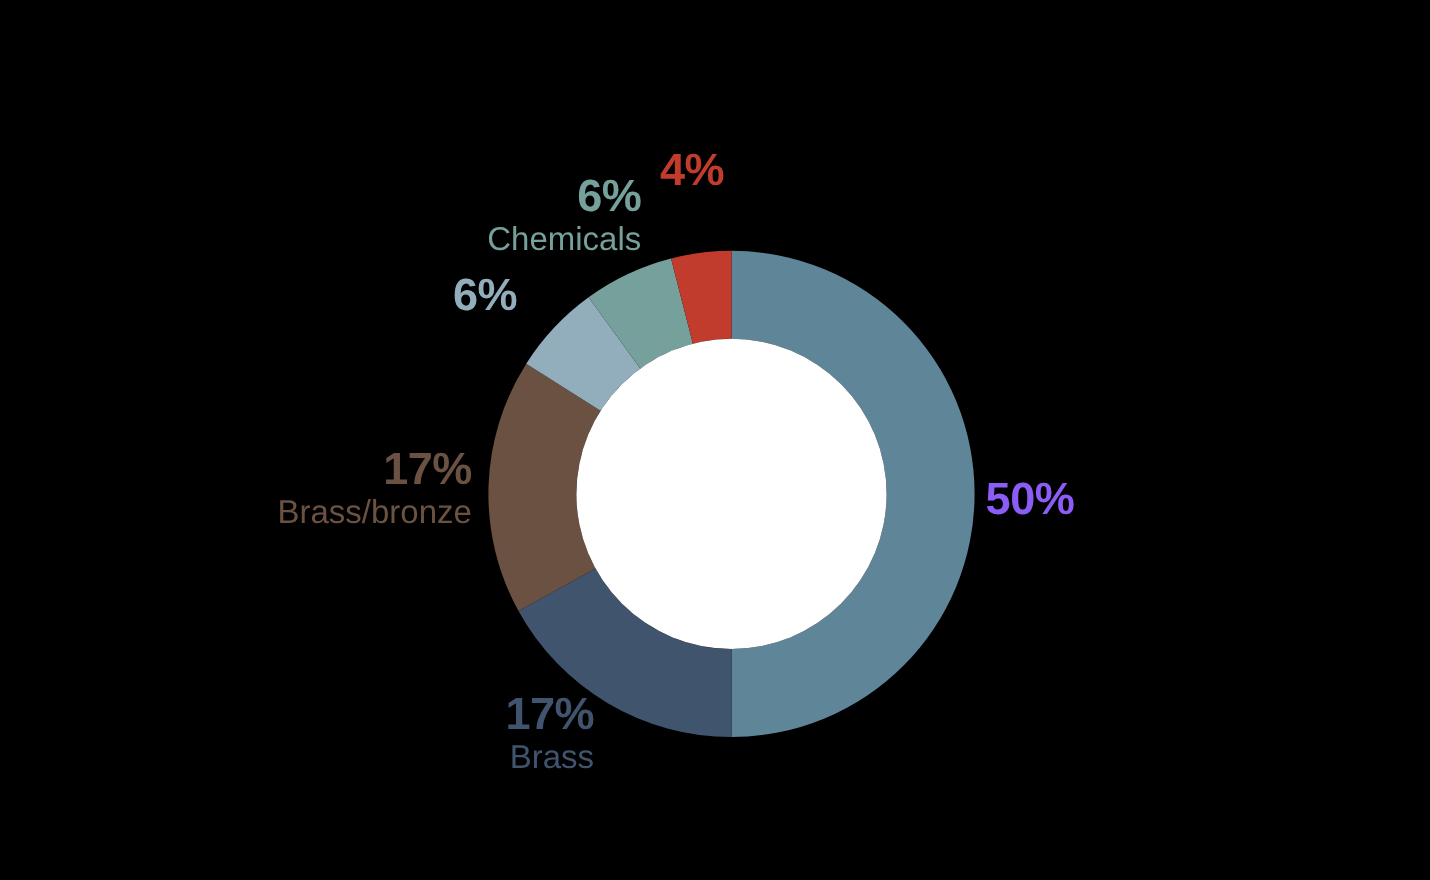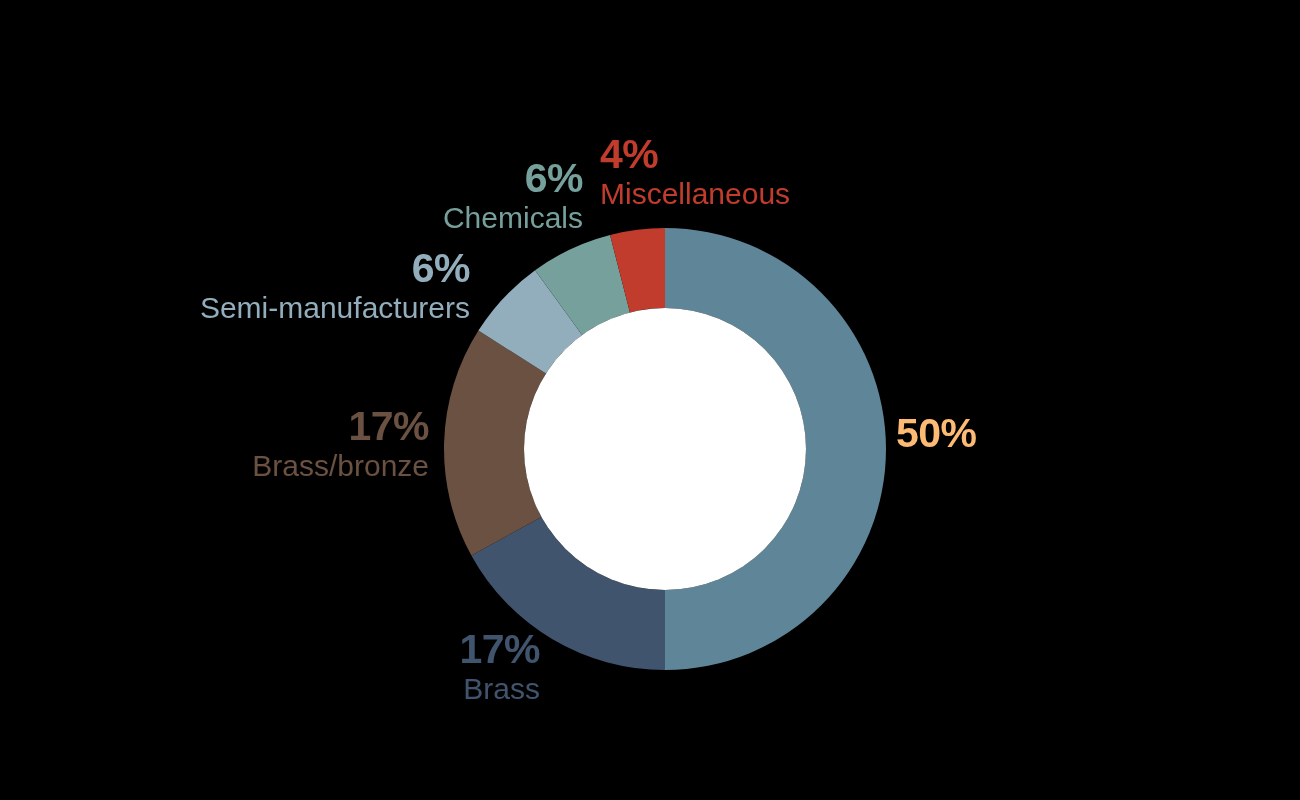--- a/index.html
+++ b/index.html
@@ -67,42 +67,40 @@
         <path d="M 665.00 228.00 A 221 221 0 0 1 665.00 670.00 L 665.00 590.00 A 141 141 0 0 0 665.00 308.00 Z" fill="#5F8598"></path>
         <path d="M 665.00 670.00 A 221 221 0 0 1 471.34 555.47 L 541.44 516.93 A 141 141 0 0 0 665.00 590.00 Z" fill="#41546E"></path>
         <path d="M 471.34 555.47 A 221 221 0 0 1 478.40 330.58 L 545.95 373.45 A 141 141 0 0 0 541.44 516.93 Z" fill="#6B5141"></path>
         <path d="M 478.40 330.58 A 221 221 0 0 1 535.10 270.21 L 582.12 334.93 A 141 141 0 0 0 545.95 373.45 Z" fill="#92AEBC"></path>
         <path d="M 535.10 270.21 A 221 221 0 0 1 610.04 234.94 L 629.93 312.43 A 141 141 0 0 0 582.12 334.93 Z" fill="#75A09C"></path>
         <path d="M 610.04 234.94 A 221 221 0 0 1 665.00 228.00 L 665.00 308.00 A 141 141 0 0 0 629.93 312.43 Z" fill="#C13C2C"></path>
       </g>
     <circle id="donut-hole" cx="665" cy="449" r="141" fill="#FFFFFF"></circle>
   </svg>
 
-  <div class="callout align-left" id="callout-galvanizing" style="color: #fdba74;">
+  <div class="callout align-left" id="callout-galvanizing" style="color: #8b5cf6; margin-top: 20px;">
     <span class="pct">50%</span>
   </div>
 
   <div class="callout align-right" id="callout-alloys" style="color: rgb(65, 84, 110);">
     <span class="pct">17%</span>
     <span class="name">Brass</span>
   </div>
 
   <div class="callout align-right" id="callout-brassbronze" style="color: rgb(107, 81, 65);">
     <span class="pct">17%</span>
     <span class="name">Brass/bronze</span>
   </div>
 
   <div class="callout align-right" id="callout-semimanufacturers" style="color: rgb(146, 174, 188);">
     <span class="pct">6%</span>
-    <span class="name">Semi-manufacturers</span>
   </div>
 
   <div class="callout align-right" id="callout-chemicals" style="color: rgb(117, 160, 156);">
     <span class="pct">6%</span>
     <span class="name">Chemicals</span>
   </div>
 
   <div class="callout align-left" id="callout-miscellaneous" style="color: rgb(193, 60, 44);">
     <span class="pct">4%</span>
-    <span class="name">Miscellaneous</span>
   </div>
 
 </div>
 
 </body></html>

